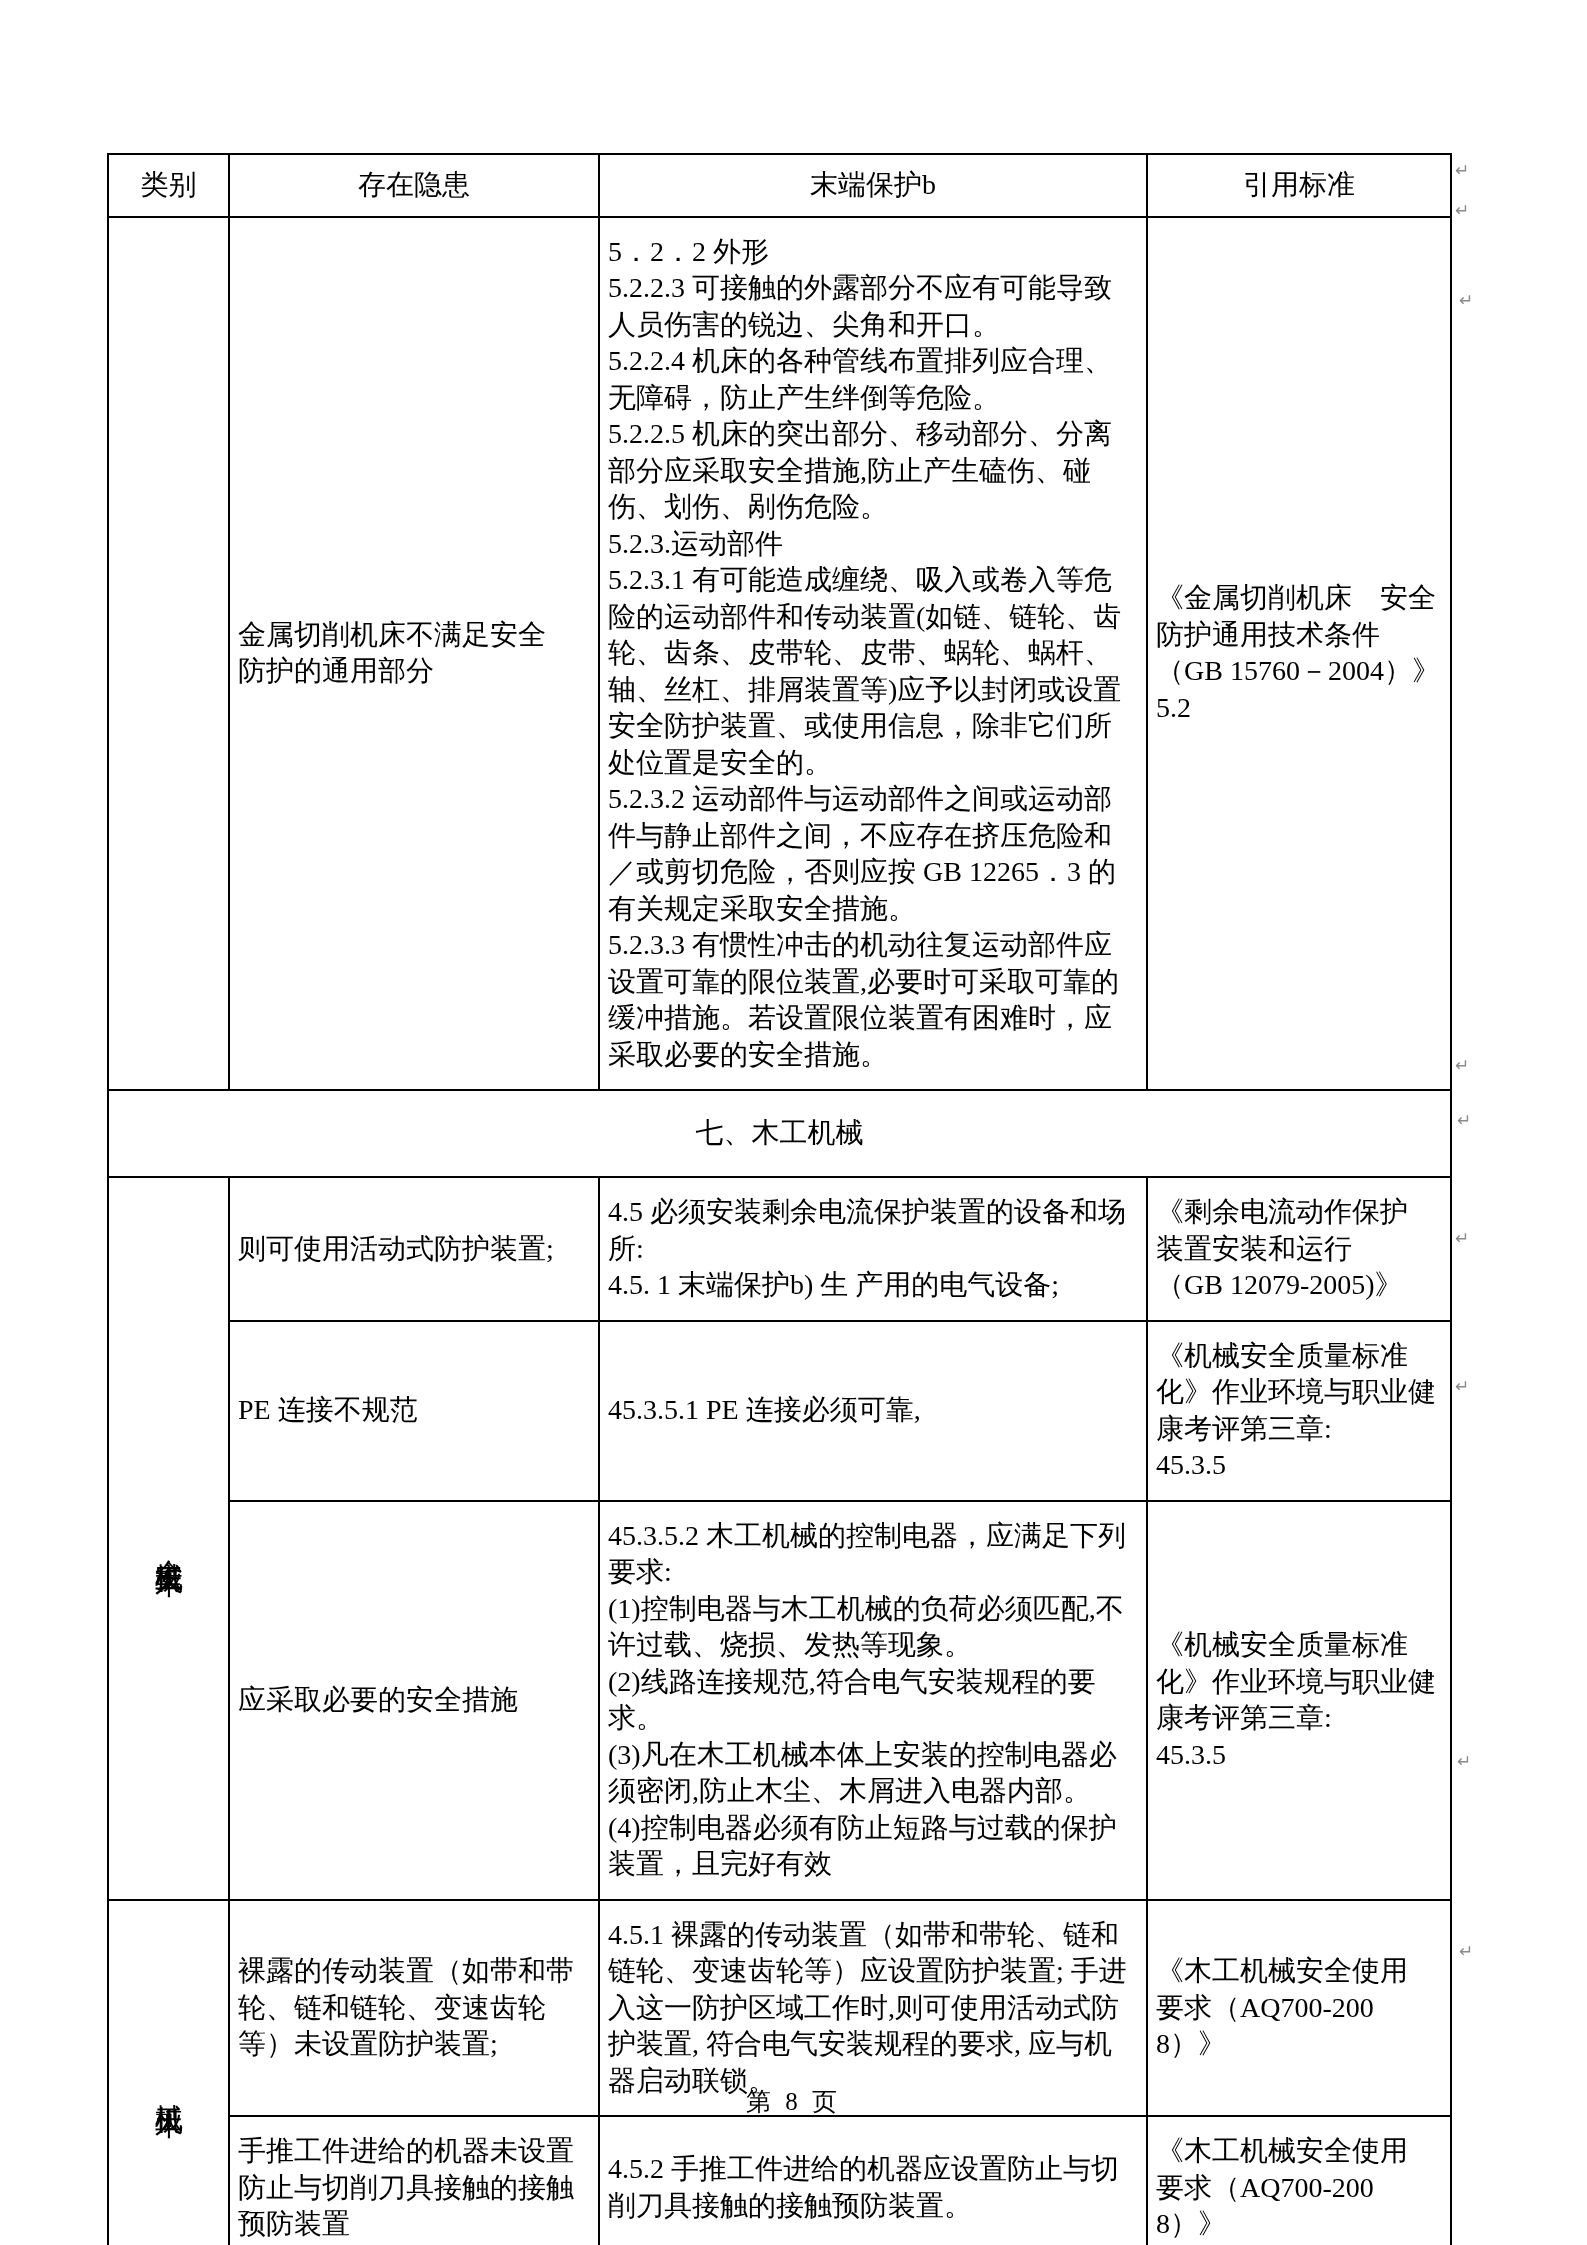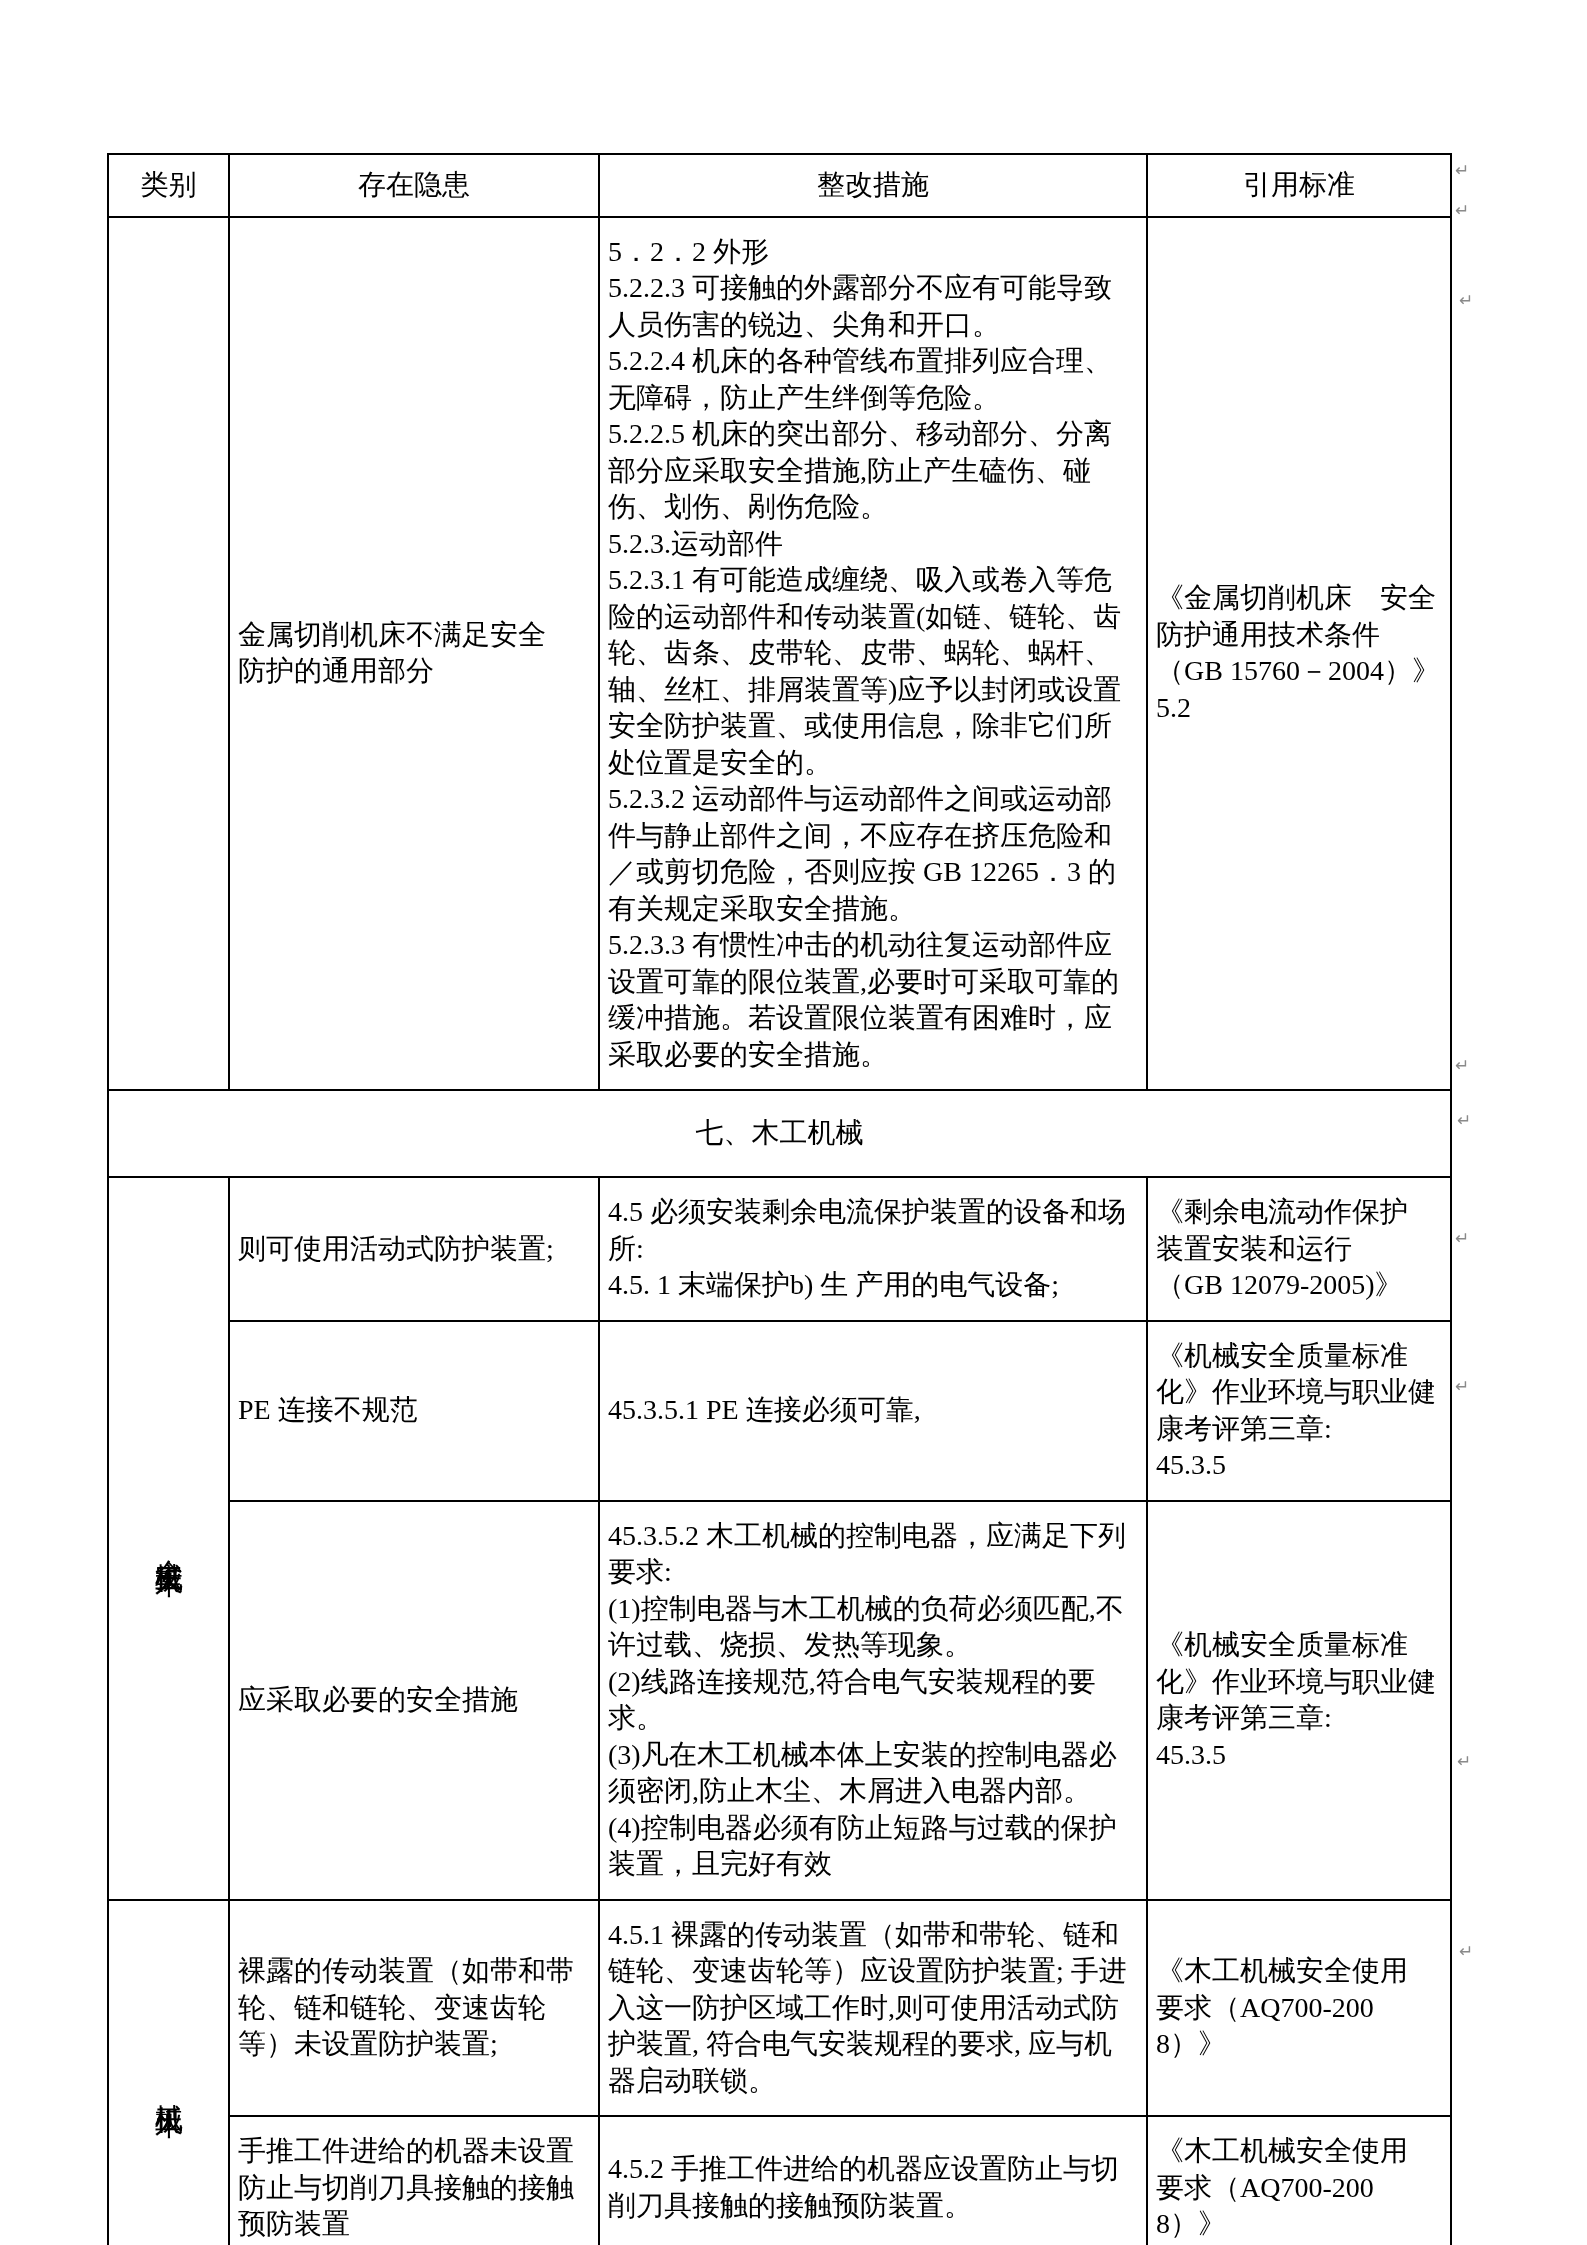--- a/index.html
+++ b/index.html
@@ -68,21 +68,21 @@
       <col class="col-cat">
         <col class="col-haz">
         <col class="col-meas">
         <col class="col-std">
     </colgroup>
 
     <tbody>
         <tr style="height:39px;">
       <th>类别</th>
       <th>存在隐患</th>
-      <th>整改措施</th>
+      <th>末端保护b</th>
       <th>引用标准</th>
     </tr>
 
     <tr style="height:857px;">
       <td class="cell-category"></td>
       <td class="cell-hazard">金属切削机床不满足安全
 防护的通用部分</td>
       <td class="cell-measure">5．2．2  外形
 5.2.2.3 可接触的外露部分不应有可能导致人员伤害的锐边、尖角和开口。
 5.2.2.4 机床的各种管线布置排列应合理、无障碍，防止产生绊倒等危险。
@@ -156,13 +156,14 @@
   <span class="pmark" style="left:1455px; top:162px;">↵</span>
   <span class="pmark" style="left:1455px; top:202px;">↵</span>
   <span class="pmark" style="left:1459px; top:292px;">↵</span>
   <span class="pmark" style="left:1455px; top:1057px;">↵</span>
   <span class="pmark" style="left:1457px; top:1112px;">↵</span>
   <span class="pmark" style="left:1455px; top:1230px;">↵</span>
   <span class="pmark" style="left:1455px; top:1378px;">↵</span>
   <span class="pmark" style="left:1457px; top:1753px;">↵</span>
   <span class="pmark" style="left:1459px; top:1943px;">↵</span>
 
+  <div class="page-number">第 8 页</div>
 </div>
 
 </body></html>

